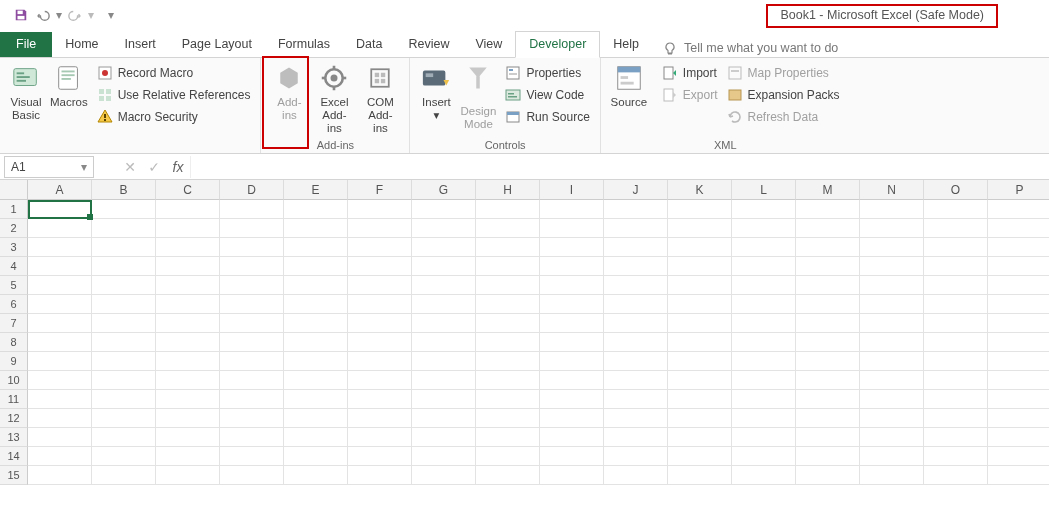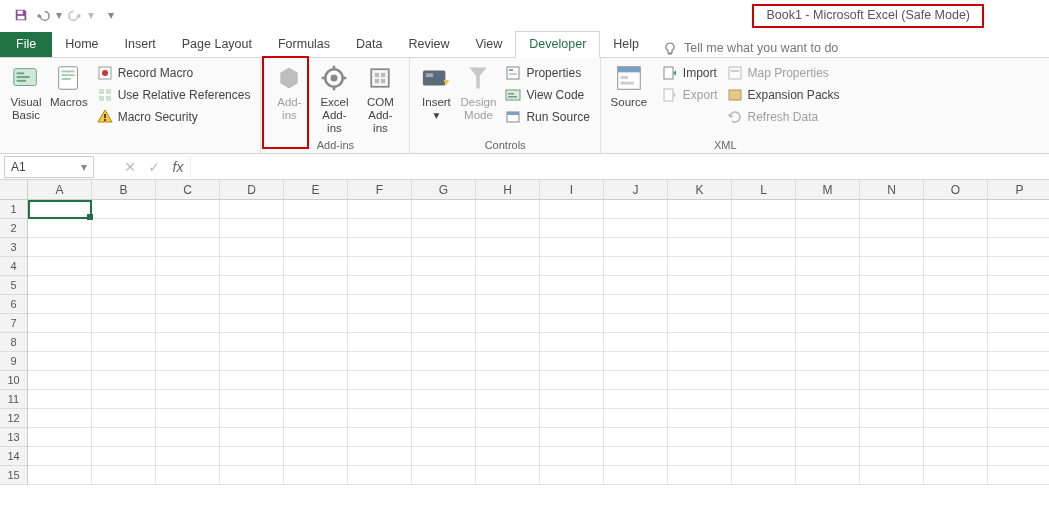--- a/index.html
+++ b/index.html
@@ -17,21 +17,21 @@
     height: 30px;
     display: flex;
     align-items: center;
     padding-left: 10px;
     position: relative;
   }
   .qat .qbtn { width: 22px; height: 22px; display:flex; align-items:center; justify-content:center; color:#666; }
   .title-box {
     position: absolute;
     top: 4px;
-    right: 65px;
+    right: 51px;
     border: 2px solid #cc0000;
     padding: 2px 12px 4px 12px;
     font-size: 12.5px;
     color: #555;
   }
   .tabs {
     display: flex;
     align-items: flex-end;
     height: 28px;
     border-bottom: 1px solid #d4d4d4;
@@ -275,21 +275,21 @@
       <div class="bigbtn" style="width:40px;">
         <div class="ic">
           <svg width="30" height="24" viewBox="0 0 32 24">
               <rect x="2" y="4" width="24" height="16" rx="2" fill="#5b6b78"></rect>
               <rect x="5" y="7" width="8" height="4" fill="#a0acb6"></rect>
               <polygon points="24,14 30,14 27,20" fill="#f0c24b"></polygon>
             </svg>
         </div>
         <div class="lbl"><span>Insert</span><br>▾</div>
       </div>
-      <div class="bigbtn disabled" style="width:44px;">
+      <div class="bigbtn disabled" style="width:44px;gap:9px;">
         <div class="ic">
           <svg width="28" height="28" viewBox="0 0 32 32">
               <polygon points="6,4 26,4 16,16" fill="#c8c8c8"></polygon>
               <rect x="14" y="14" width="4" height="14" fill="#c8c8c8"></rect>
             </svg>
         </div>
         <div class="lbl">Design
 Mode</div>
       </div>
       <div class="smallrows">

